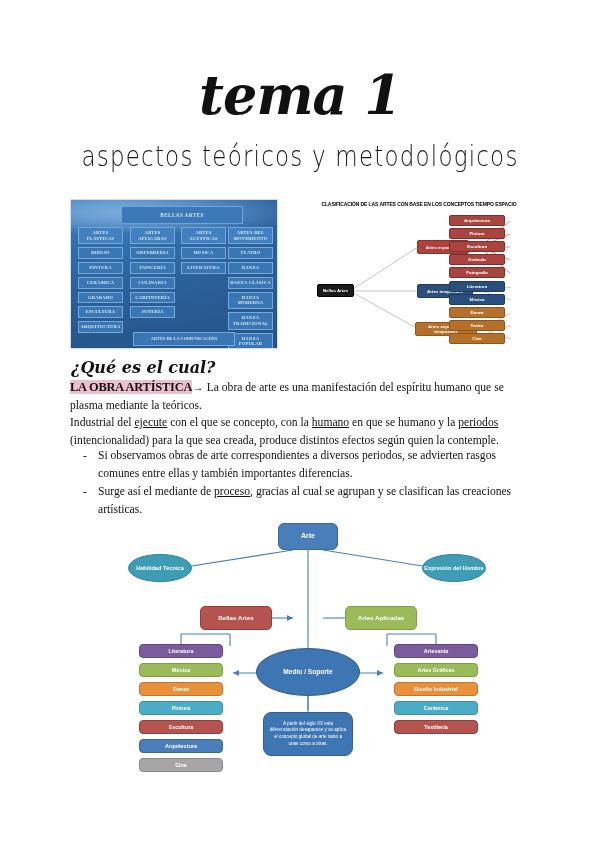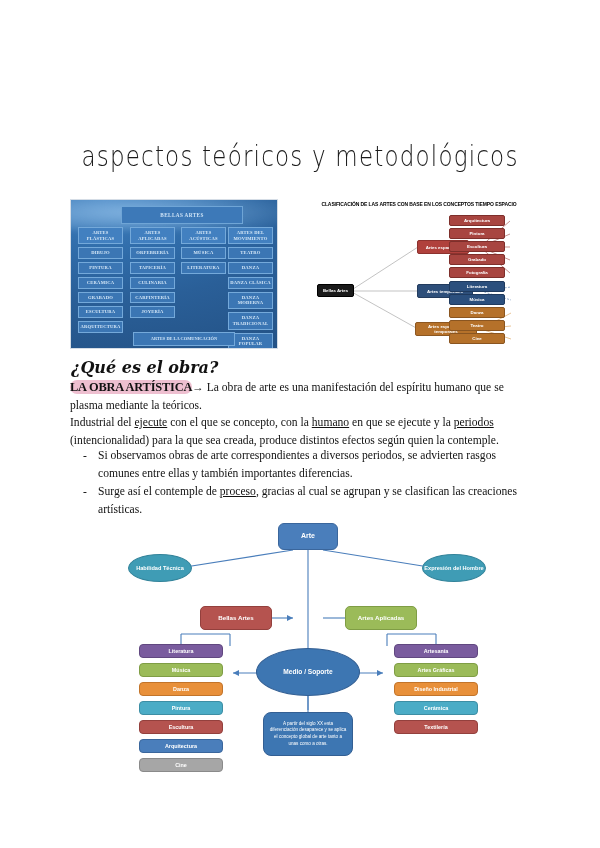--- a/index.html
+++ b/index.html
@@ -209,21 +209,20 @@
     font-size: 11.6px;
     line-height: 17.5px;
     color: #111111;
     text-align: left;
   }
   .hl {
     background: #eebfd0;
     font-weight: 700;
     font-size: 12.4px;
     letter-spacing: -.2px;
-    border-radius: 7px;
   }
   .u { text-decoration: underline; }
   .bullets {
     position: absolute;
     left: 70px;
     top: 447px;
     width: 462px;
     font-family: "Liberation Serif", serif;
     font-size: 11.6px;
     line-height: 17.5px;
@@ -308,20 +307,21 @@
     color: #ffffff;
     box-sizing: border-box;
     filter: blur(.3px);
   }
 </style>
 </head>
 <body>
 
 <div class="page">
 
+  <div class="title-main">tema 1</div>
   <div class="title-sub">aspectos teóricos y metodológicos</div>
 
   <div class="img1">
     <div class="img1-banner">BELLAS ARTES</div>
 
     <div class="img1-col c1">
       <div class="img1-cell head">ARTES PLÁSTICAS</div>
       <div class="img1-cell">DIBUJO</div>
       <div class="img1-cell">PINTURA</div>
       <div class="img1-cell">CERÁMICA</div>
@@ -399,35 +399,35 @@
     <div class="n-box n-leaf-red" style="left:144px;top:68px;width:56px;height:11px;">Fotografía</div>
 
     <div class="n-box n-leaf-blue" style="left:144px;top:82px;width:56px;height:11px;">Literatura</div>
     <div class="n-box n-leaf-blue" style="left:144px;top:95px;width:56px;height:11px;">Música</div>
 
     <div class="n-box n-leaf-orng" style="left:144px;top:108px;width:56px;height:11px;">Danza</div>
     <div class="n-box n-leaf-orng" style="left:144px;top:121px;width:56px;height:11px;">Teatro</div>
     <div class="n-box n-leaf-orng" style="left:144px;top:134px;width:56px;height:11px;">Cine</div>
   </div>
 
-  <div class="h-pregunta">¿Qué es el obra?</div>
+  <div class="h-pregunta">¿Qué es el cual?</div>
 
   <div class="body-text">
     <span class="hl">LA OBRA ARTÍSTICA</span><span>→</span><span> La obra de arte es una manifestación del espíritu humano que se plasma mediante la </span><span>teóricos</span><span>.</span><br>
-    <span>Industrial del </span><span class="u">ejecute</span><span> con el que se concepto, con la </span><span class="u">humano</span><span> en que se ejecute y la </span><span class="u">periodos</span><span> (intencionalidad) para la que sea creada, produce distintos efectos según quien la contemple.</span>
+    <span>Industrial del </span><span class="u">ejecute</span><span> con el que se concepto, con la </span><span class="u">humano</span><span> en que se humano y la </span><span class="u">periodos</span><span> (intencionalidad) para la que sea creada, produce distintos efectos según quien la contemple.</span>
   </div>
 
   <div class="bullets">
     <div class="row">
       <div class="dash">-</div>
       <div class="txt">Si observamos obras de arte correspondientes a diversos periodos, se advierten rasgos comunes entre ellas y también importantes diferencias.</div>
     </div>
     <div class="row">
       <div class="dash">-</div>
-      <div class="txt"><span>Surge así el contemple de </span><span class="u">proceso</span><span>, gracias al cual se agrupan y se clasifican las creaciones artísticas.</span></div>
+      <div class="txt"><span>Surge así el mediante de </span><span class="u">proceso</span><span>, gracias al cual se agrupan y se clasifican las creaciones artísticas.</span></div>
     </div>
   </div>
 
   <div class="img3">
     <svg class="img3-svg" width="372" height="248">
       <g stroke="#4a7ebb" stroke-width="1.1" fill="none">
 
         <path d="M178 32 L64 50"></path>
         <path d="M208 32 L320 50"></path>
 

